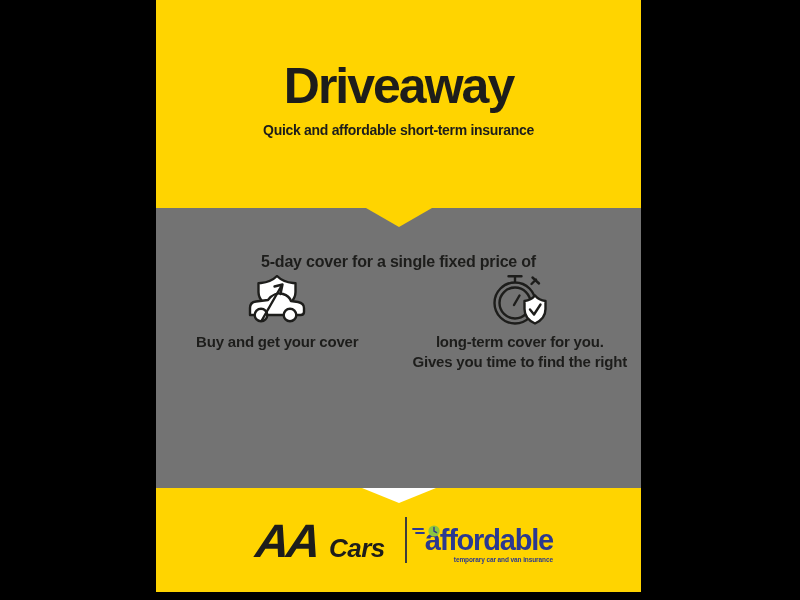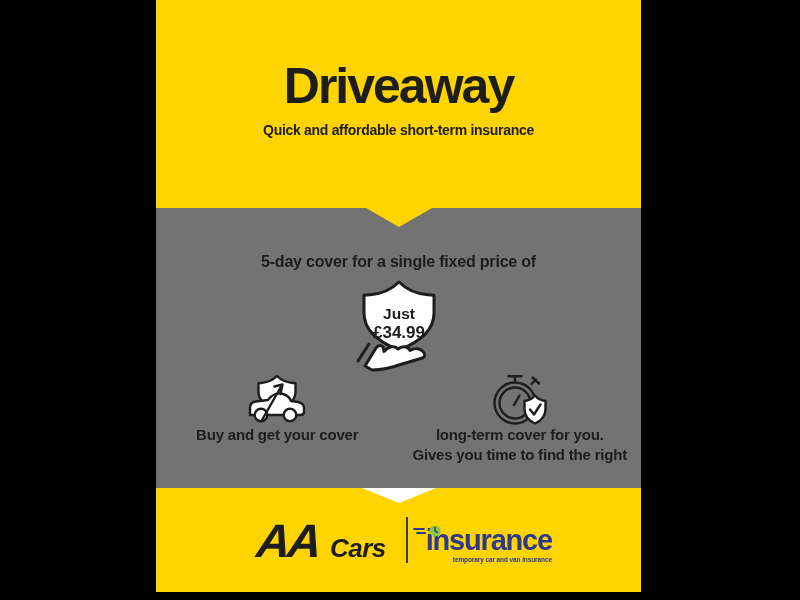--- a/index.html
+++ b/index.html
@@ -66,20 +66,21 @@
     display:flex;width:100%;margin-top:1px;
   }
   .feature{
     flex:1 1 50%;
     display:flex;flex-direction:column;align-items:center;
   }
   .feature .icon-box{
     height:52px;display:flex;align-items:flex-end;justify-content:center;
   }
   .feature-text{
+    margin-top:7px;
     font-size:15px;font-weight:bold;letter-spacing:-0.2px;
     line-height:20px;text-align:center;
   }
   
   .footer{
     flex:1;
     display:flex;align-items:center;justify-content:center;
     transform:translateX(6px);
   }
   .logo-row{display:flex;align-items:center;}
@@ -121,31 +122,20 @@
   <div class="header">
     <div class="title">Driveaway</div>
     <div class="subtitle">Quick and affordable short-term insurance</div>
   </div>
 
   <div class="white-section">
     <div class="notch-top"></div>
 
     <div class="intro">5-day cover for a single fixed price of</div>
 
-    <div class="price-icon-wrap">
-      <svg width="92" height="93" viewBox="0 0 92 93">
-        <g fill="#fff" stroke="#1D1D1B" stroke-width="3" stroke-linejoin="round" stroke-linecap="round">
-          <path d="M46,3 C53.5,10.5 64,15 75,15.8 L81,16.2 L81,34 C81,51 68,62.5 46,71 C24,62.5 11,51 11,34 L11,16.2 L17,15.8 C28,15 38.5,10.5 46,3 Z"></path>
-          <path d="M5,82 L16,65" fill="none"></path>
-          <path d="M12,87 L23,69 C25.5,65.5 30,66 30.5,69.5 L31,72.5 C35,67.5 42,66 45,70 C49,66.5 55,67 57,71.5 C62,68.5 67,69.5 70,72.5 C73,75.5 72,78.5 68,79.5 L49,85 C38,89 27,91 19,91 Z"></path>
-        </g>
-        <text x="46" y="40" text-anchor="middle" font-size="15.5" font-weight="bold" fill="#1D1D1B" font-family="Liberation Sans, sans-serif">Just</text>
-        <text x="46" y="59" text-anchor="middle" font-size="17" font-weight="bold" fill="#1D1D1B" font-family="Liberation Sans, sans-serif">£34.99</text>
-      </svg>
-    </div>
 
     <div class="features">
 
       <div class="feature">
         <div class="icon-box">
           <svg width="58" height="50" viewBox="0 0 58 50">
             <g fill="#fff" stroke="#1D1D1B" stroke-width="2.4" stroke-linejoin="round" stroke-linecap="round">
               <path d="M29,1 C33,5 39,7.5 45,8 L47.5,8.2 L47.5,17 C47.5,25 41,31 29,36 C17,31 10.5,25 10.5,17 L10.5,8.2 L13,8 C19,7.5 25,5 29,1 Z"></path>
               <path d="M2,40 L2,33 C2,29 4,27 8,26.5 L20,25 C24,19.5 30,17.5 35,19 C39,20.2 42,23 43,26 L50,27 C54,27.8 56,30 56,33 L56,37 C56,39 54.5,40 52.5,40 Z"></path>
               <circle cx="13" cy="40" r="6.3"></circle>
@@ -197,21 +187,21 @@
       <div class="tempcover">
         <span class="tempcover-word">
           <svg class="tempcover-deco" width="32" height="16" viewBox="0 0 32 16">
             <g stroke="#2B3990" stroke-width="1.8" stroke-linecap="round">
               <line x1="1" y1="5" x2="11" y2="5"></line>
               <line x1="4" y1="9" x2="12" y2="9"></line>
             </g>
             <circle cx="22" cy="7" r="5.6" fill="#8CC63F"></circle>
             <path d="M22,3.5 L22,7 L24.6,8.6" fill="none" stroke="#2B3990" stroke-width="1.4" stroke-linecap="round"></path>
           </svg>
-          <span>insurance</span>
+          <span>affordable</span>
         </span>
         <span class="tempcover-tagline">temporary car and van insurance</span>
       </div>
 
     </div>
   </div>
 
 </div>
 
 </body></html>

